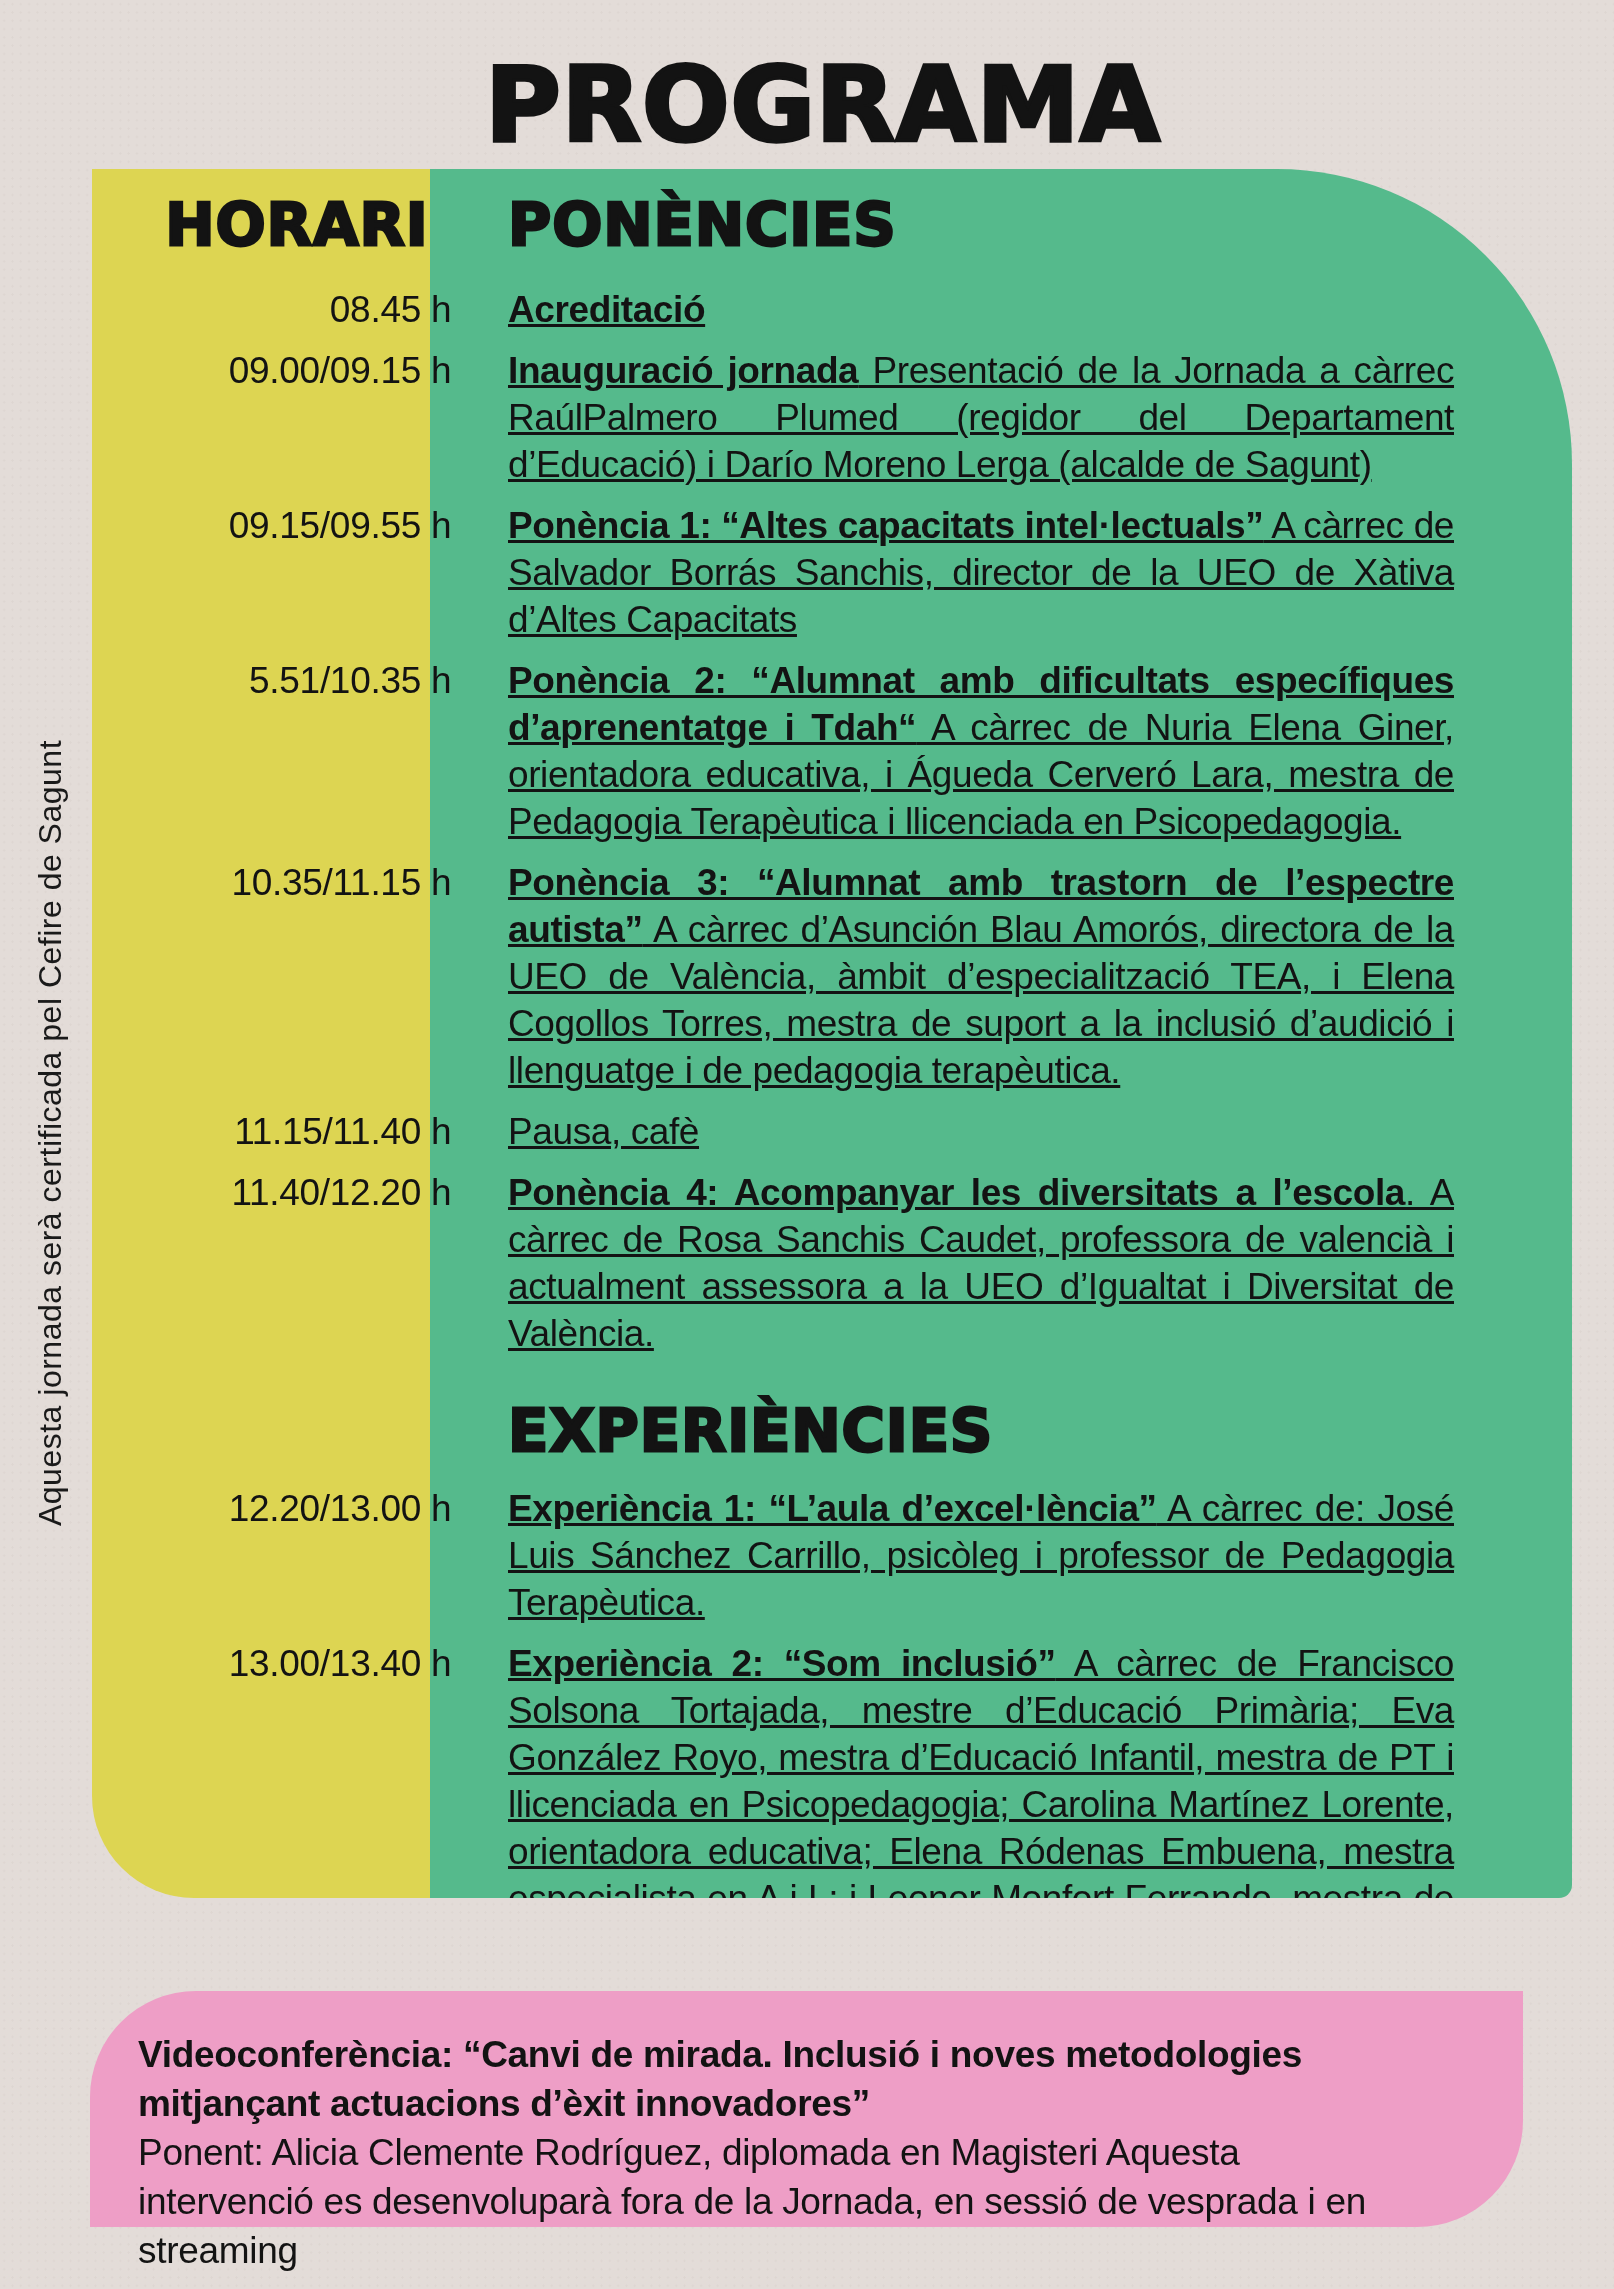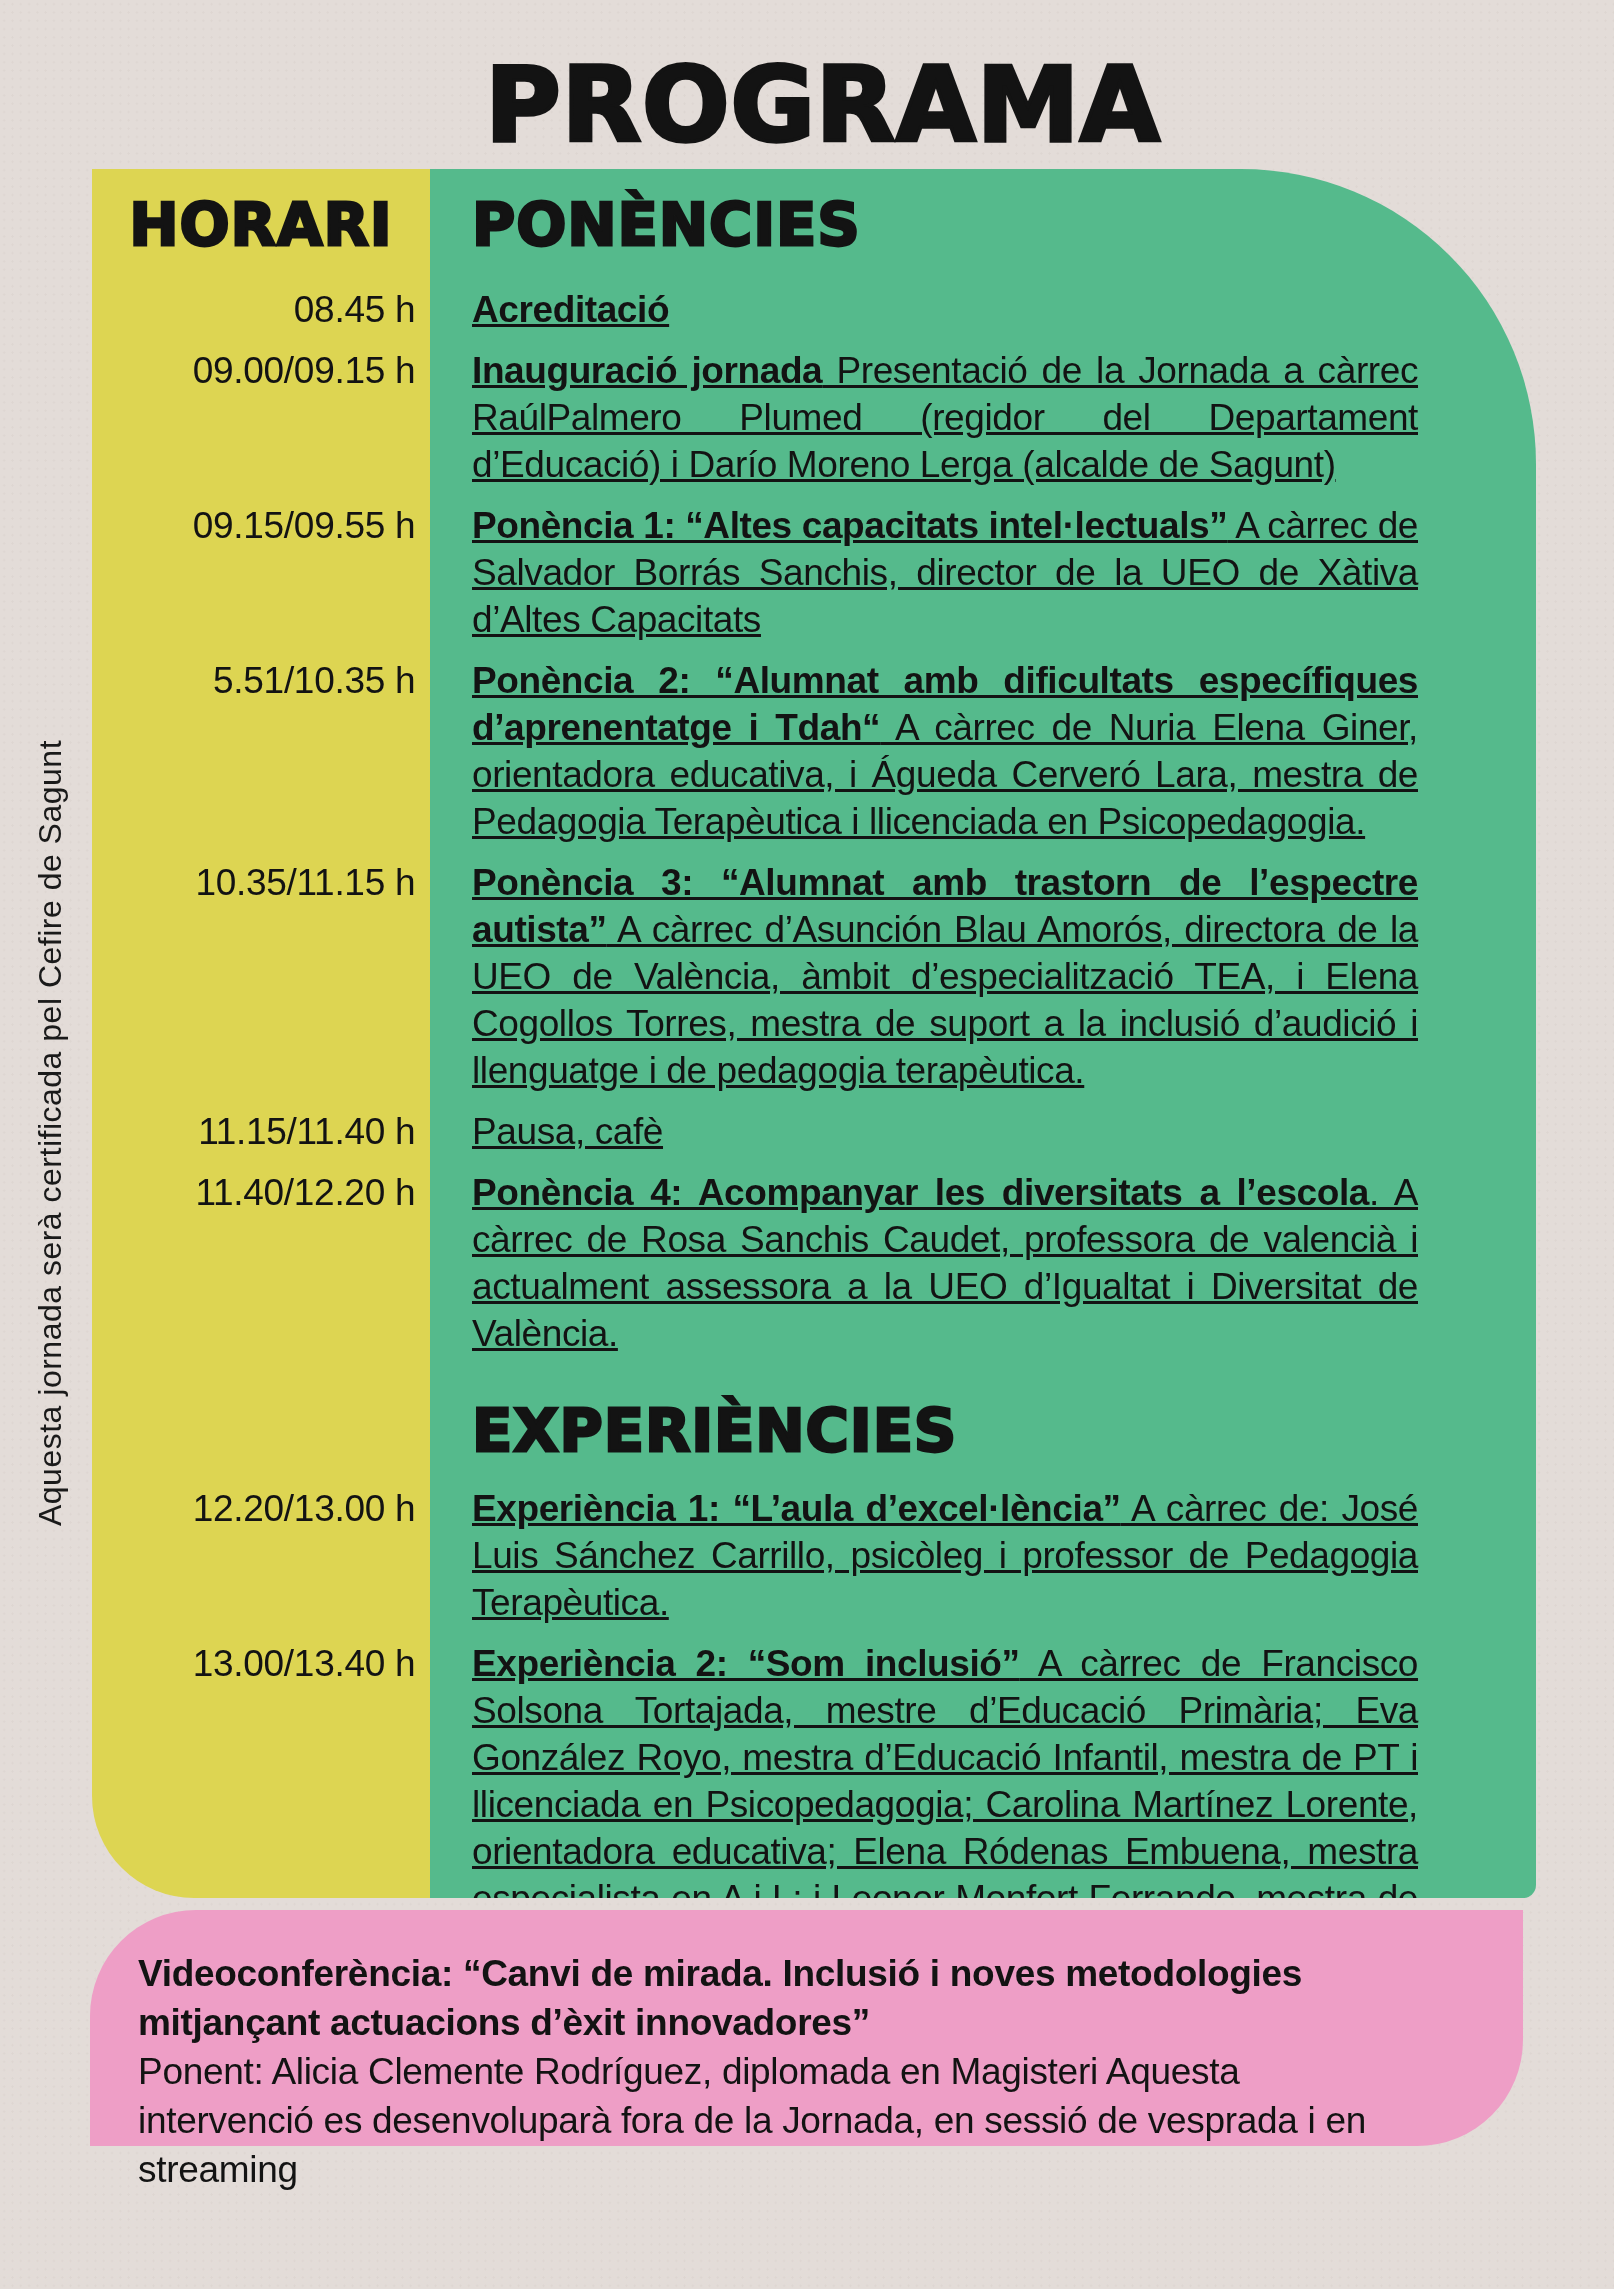--- a/index.html
+++ b/index.html
@@ -25,20 +25,21 @@
   }
   .sidebar-note{
     position:absolute;left:50px;top:1133px;
     transform:translate(-50%,-50%) rotate(-90deg);
     white-space:nowrap;
     font-size:32px;letter-spacing:0.5px;color:#1a1a1a;
   }
   .board{
     position:absolute;left:92px;top:169px;width:1444px;height:1729px;
     overflow:hidden;
+    padding-left:36px;
   }
   .panel{position:absolute;top:0;height:100%;}
   .panel.yellow{left:0;width:338px;background:#ddd552;border-bottom-left-radius:102px;}
   .panel.green{left:338px;right:0;background:#55ba8c;border-top-right-radius:295px;border-bottom-right-radius:13px;}
   .content{
     position:relative;z-index:2;
     display:grid;grid-template-columns:338px 1fr;
     row-gap:14px;padding-top:22px;
   }
   .col-head{font-size:59px;line-height:1.15;margin-bottom:13px;}
@@ -53,21 +54,21 @@
   .cell.time{
     grid-column:1;text-align:right;padding-right:14.8px;
     letter-spacing:-0.3px;
   }
   .cell.desc{
     grid-column:2;padding-left:42px;padding-right:118px;
     text-align:justify;letter-spacing:-0.4px;text-decoration:underline;
   }
   .lead{font-weight:bold;}
   .pink{
-    position:absolute;left:90px;top:1910px;width:1433px;height:236px;
+    position:absolute;left:90px;top:1991px;width:1433px;height:236px;
     background:#ee9ec6;
     border-top-left-radius:106px;border-bottom-right-radius:106px;
     box-sizing:border-box;
     padding:39px 106px 0 48px;
     font-size:37px;line-height:49px;letter-spacing:-0.3px;
   }
   .pink p{margin:0;}
   .vc-title{font-weight:bold;}
 </style>
 </head>

